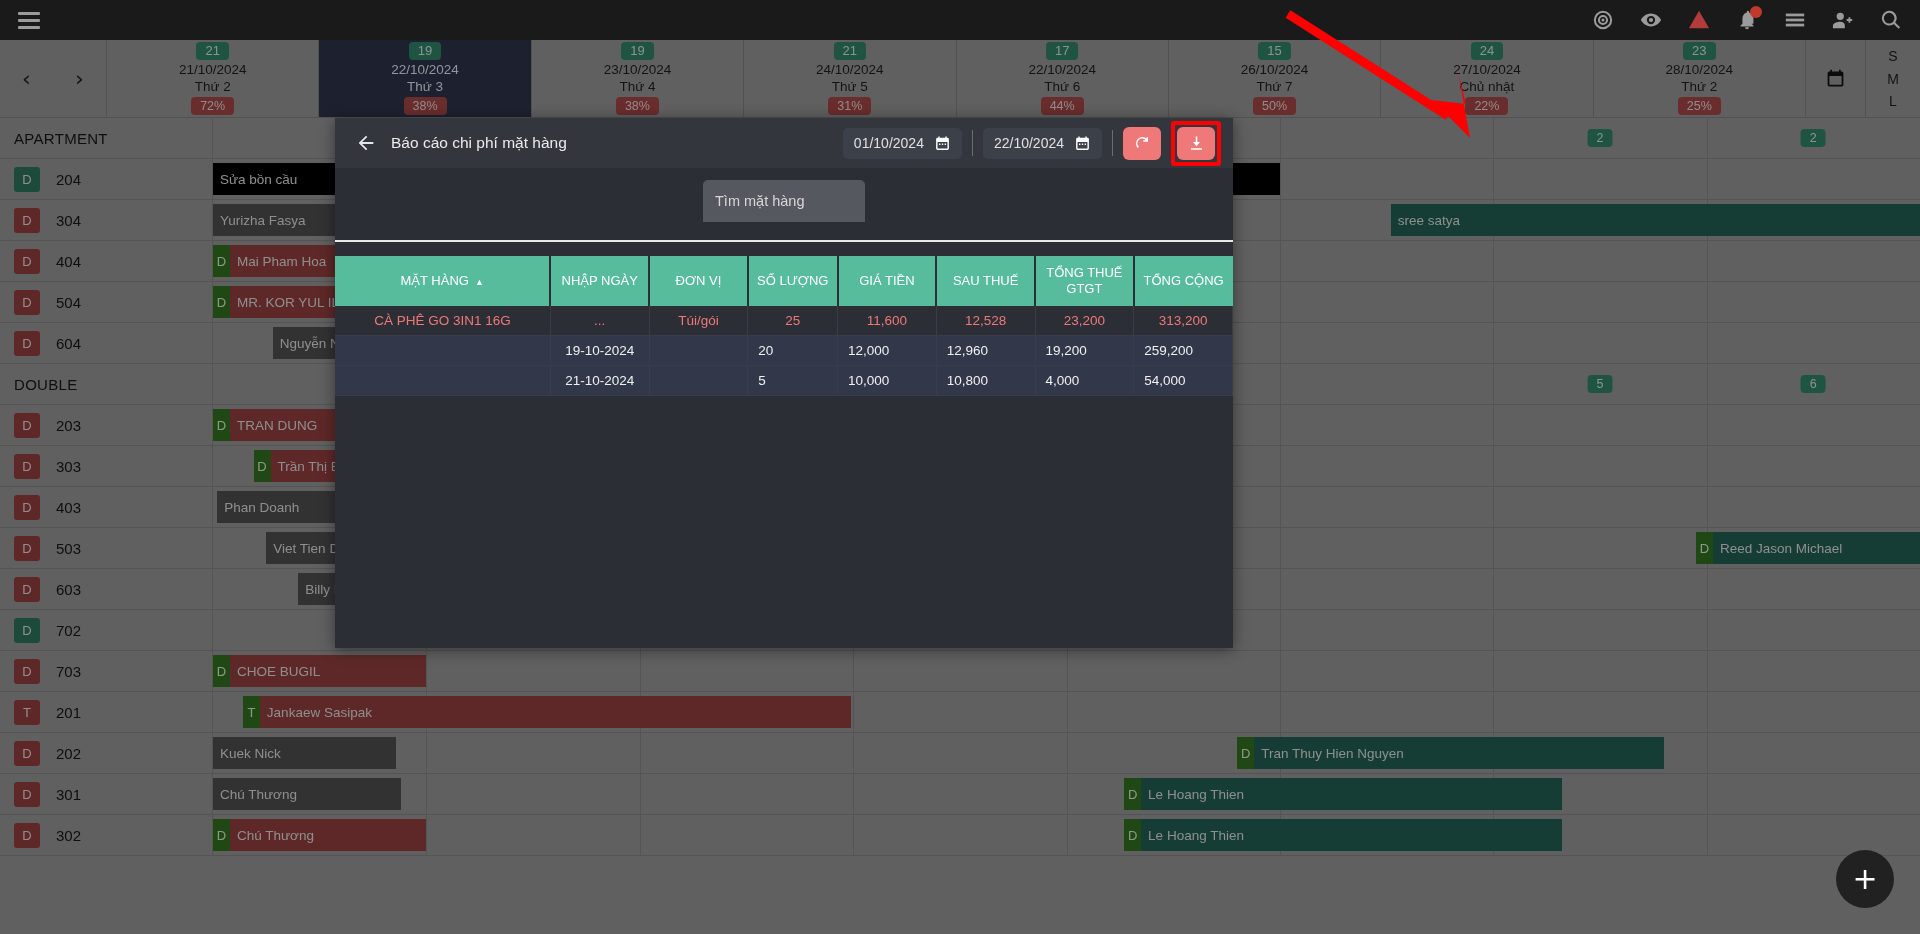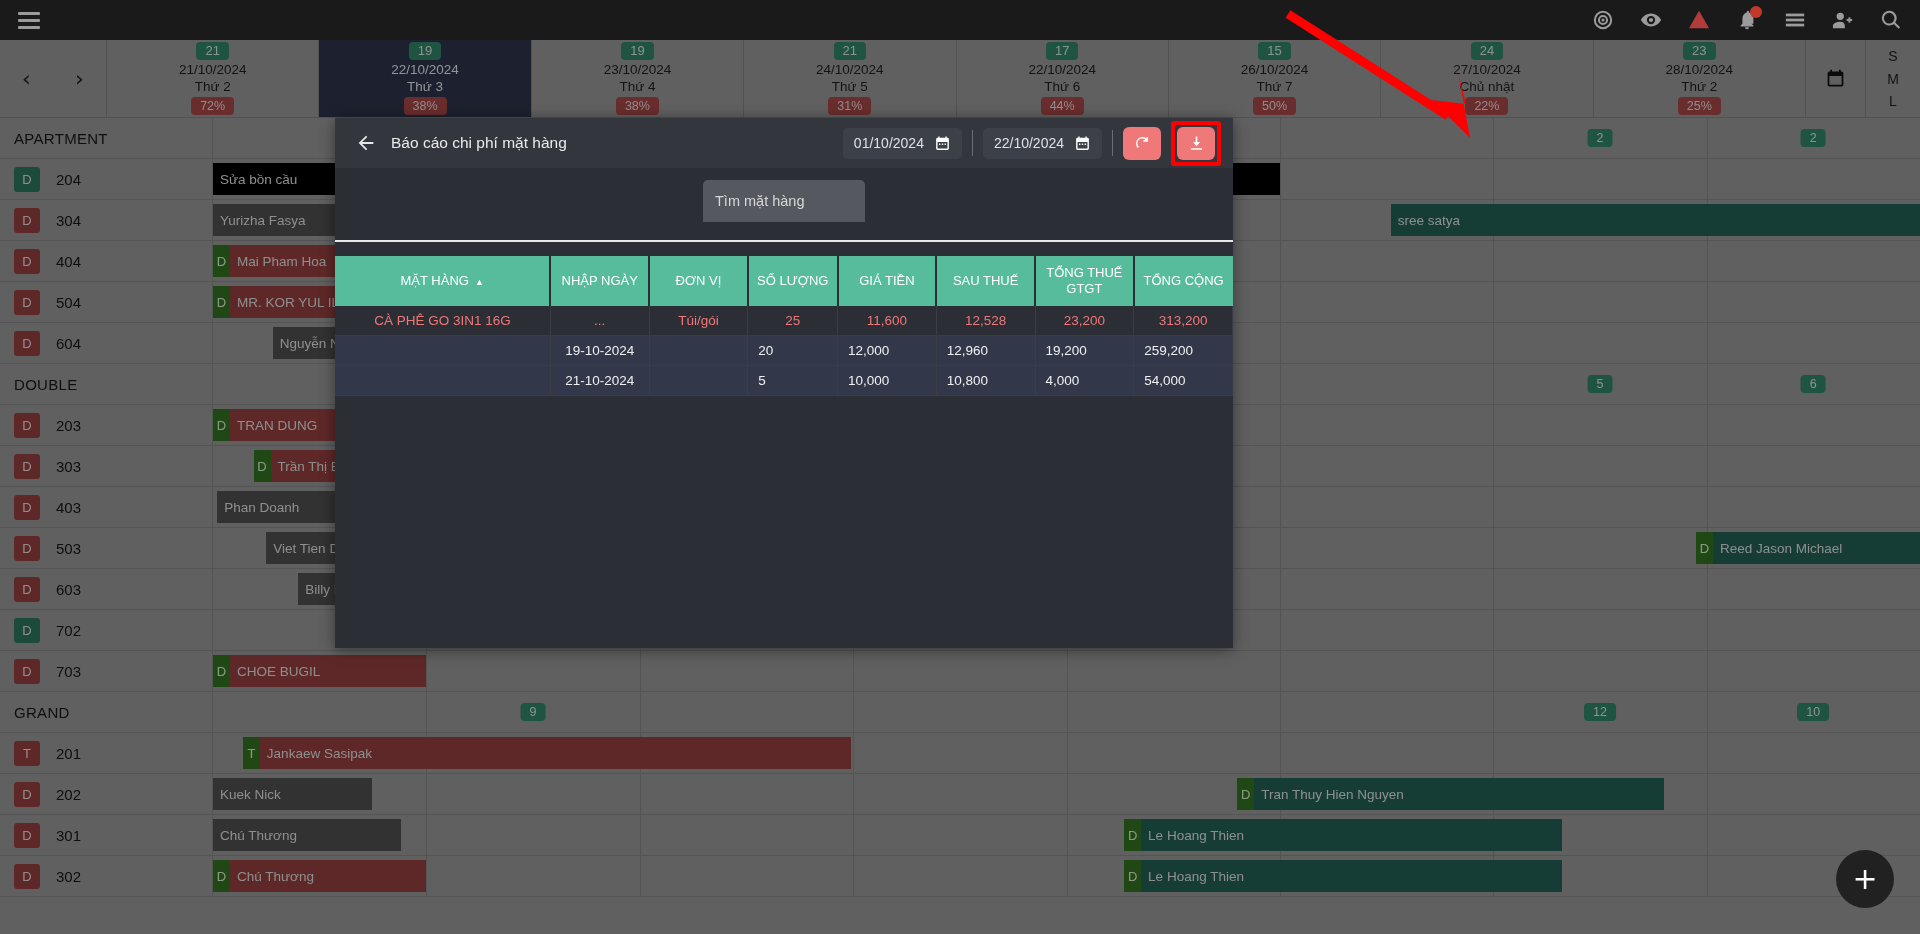--- a/index.html
+++ b/index.html
@@ -559,37 +559,20 @@
           <div class="daycell" style="left:853.5px"></div>
           <div class="daycell" style="left:1066.875px"></div>
           <div class="daycell" style="left:1280.25px"></div>
           <div class="daycell" style="left:1493.625px"></div>
           <div class="bk red" style="left:0px;width:213.375px">
             <span class="ini">D</span>
             <span class="nm">CHOE BUGIL</span>
           </div>
         </div>
       </div>
-      <div class="grid-row grp">
-        <div class="rlabel">
-          <div class="grpname">GRAND</div>
-        </div>
-        <div class="lane">
-          <div class="daycell" style="left:213.375px"></div>
-          <div class="daycell" style="left:426.75px"></div>
-          <div class="daycell" style="left:640.125px"></div>
-          <div class="daycell" style="left:853.5px"></div>
-          <div class="daycell" style="left:1066.875px"></div>
-          <div class="daycell" style="left:1280.25px"></div>
-          <div class="daycell" style="left:1493.625px"></div>
-          <div class="cap-chip" style="left:320.0625px">9</div>
-          <div class="cap-chip" style="left:1386.9375px">12</div>
-          <div class="cap-chip" style="left:1600.3125px">10</div>
-        </div>
-      </div>
       <div class="grid-row">
         <div class="rlabel">
           <div class="tag red">T</div>
           <div class="rnum">201</div>
         </div>
         <div class="lane">
           <div class="daycell" style="left:213.375px"></div>
           <div class="daycell" style="left:426.75px"></div>
           <div class="daycell" style="left:640.125px"></div>
           <div class="daycell" style="left:853.5px"></div>
@@ -608,21 +591,21 @@
           <div class="rnum">202</div>
         </div>
         <div class="lane">
           <div class="daycell" style="left:213.375px"></div>
           <div class="daycell" style="left:426.75px"></div>
           <div class="daycell" style="left:640.125px"></div>
           <div class="daycell" style="left:853.5px"></div>
           <div class="daycell" style="left:1066.875px"></div>
           <div class="daycell" style="left:1280.25px"></div>
           <div class="daycell" style="left:1493.625px"></div>
-          <div class="bk grey" style="left:0px;width:159px">
+          <div class="bk grey" style="left:0px;width:183px">
             <span class="nm">Kuek Nick</span>
           </div>
           <div class="bk teal" style="left:1024.2px;width:426.75px">
             <span class="ini">D</span>
             <span class="nm">Tran Thuy Hien Nguyen</span>
           </div>
         </div>
       </div>
       <div class="grid-row">
         <div class="rlabel">

